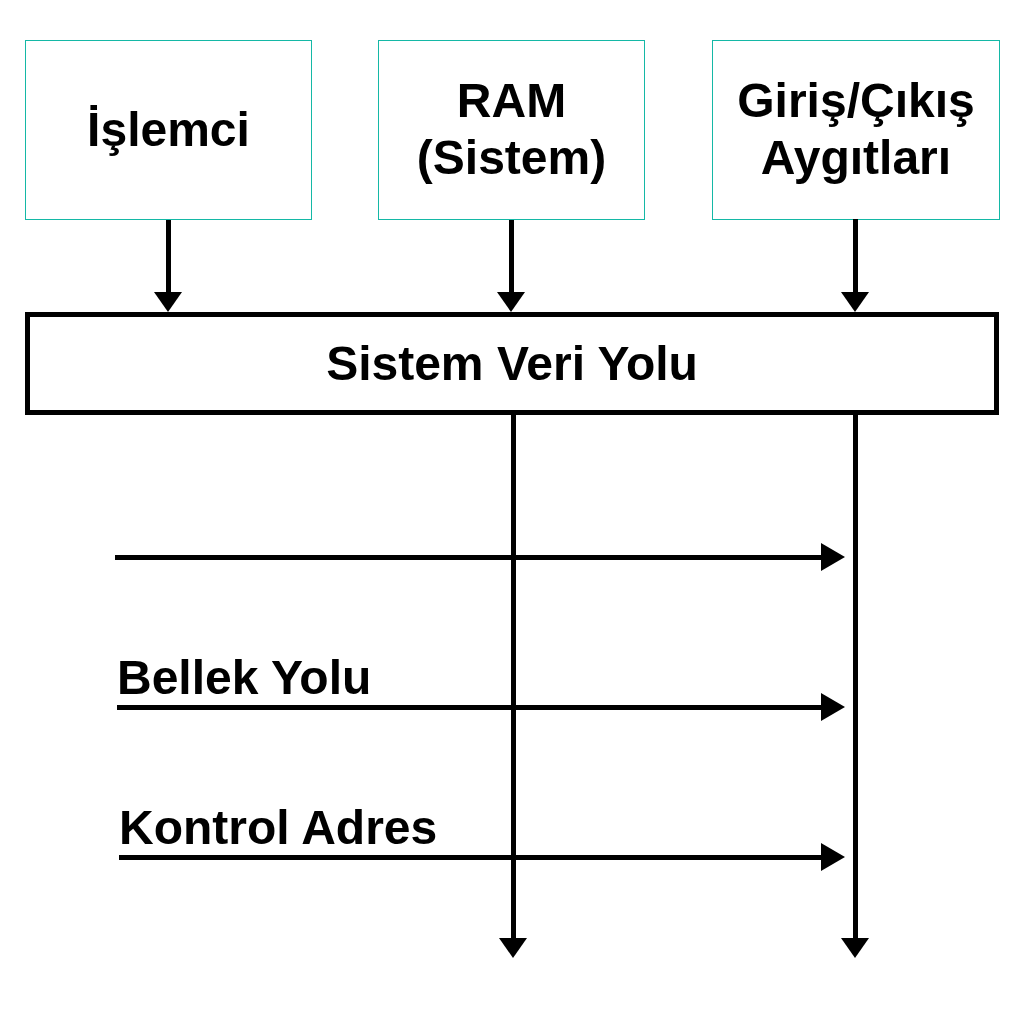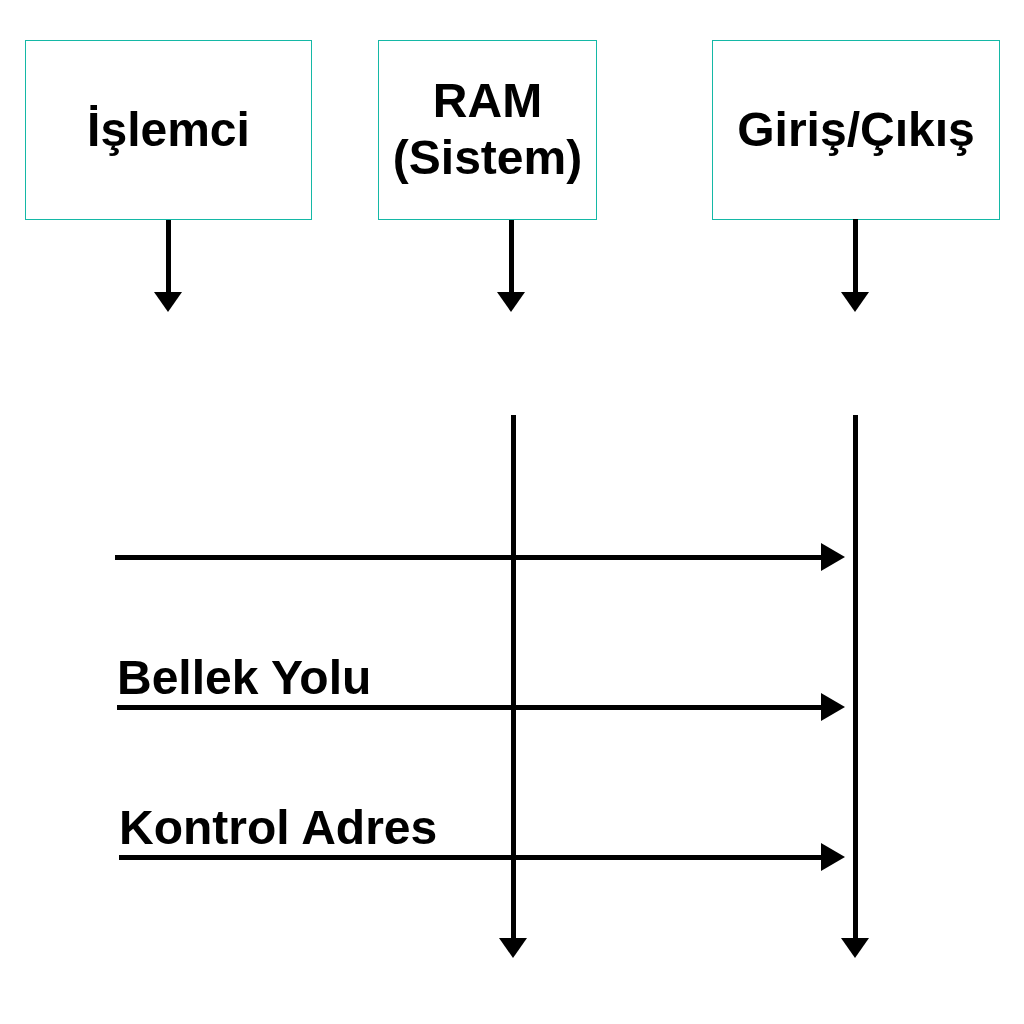--- a/index.html
+++ b/index.html
@@ -24,21 +24,21 @@
     background: #ffffff;
     display: flex;
     flex-direction: column;
     align-items: center;
     justify-content: center;
     text-align: center;
     font-size: 48px;
     line-height: 1.18;
   }
   .box-cpu { left: 25px;  top: 40px; width: 287px; height: 180px; }
-  .box-ram { left: 378px; top: 40px; width: 219px; height: 180px; }
+  .box-ram { left: 378px; top: 40px; width: 267px; height: 180px; }
   .box-io  { left: 712px; top: 40px; width: 288px; height: 180px; text-align: center; }
 
   .bus-bar {
     position: absolute;
     box-sizing: border-box;
     left: 25px; top: 312px; width: 974px; height: 103px;
     border: 5px solid #000000;
     background: #ffffff;
     display: flex;
     align-items: center;
@@ -108,29 +108,33 @@
 
   <div class="box box-cpu">
     <span>İşlemci</span>
   </div>
   <div class="box box-ram">
     <span>RAM</span>
     <span>(Sistem)</span>
   </div>
   <div class="box box-io">
     <span>Giriş/Çıkış</span>
+    <span>Aygıtları</span>
   </div>
 
   <div class="vline conn-cpu-line"></div>
   <div class="arrow-down conn-cpu-head"></div>
   <div class="vline conn-ram-line"></div>
   <div class="arrow-down conn-ram-head"></div>
   <div class="vline conn-io-line"></div>
   <div class="arrow-down conn-io-head"></div>
 
+  <div class="bus-bar">
+    <span>Sistem Veri Yolu</span>
+  </div>
 
   <div class="vline drop-left-line"></div>
   <div class="arrow-down drop-left-head"></div>
   <div class="vline drop-right-line"></div>
   <div class="arrow-down drop-right-head"></div>
 
   <div class="hline line-veri"></div>
   <div class="arrow-right head-veri"></div>
 
   <div class="bus-label label-adres">Bellek Yolu</div>

